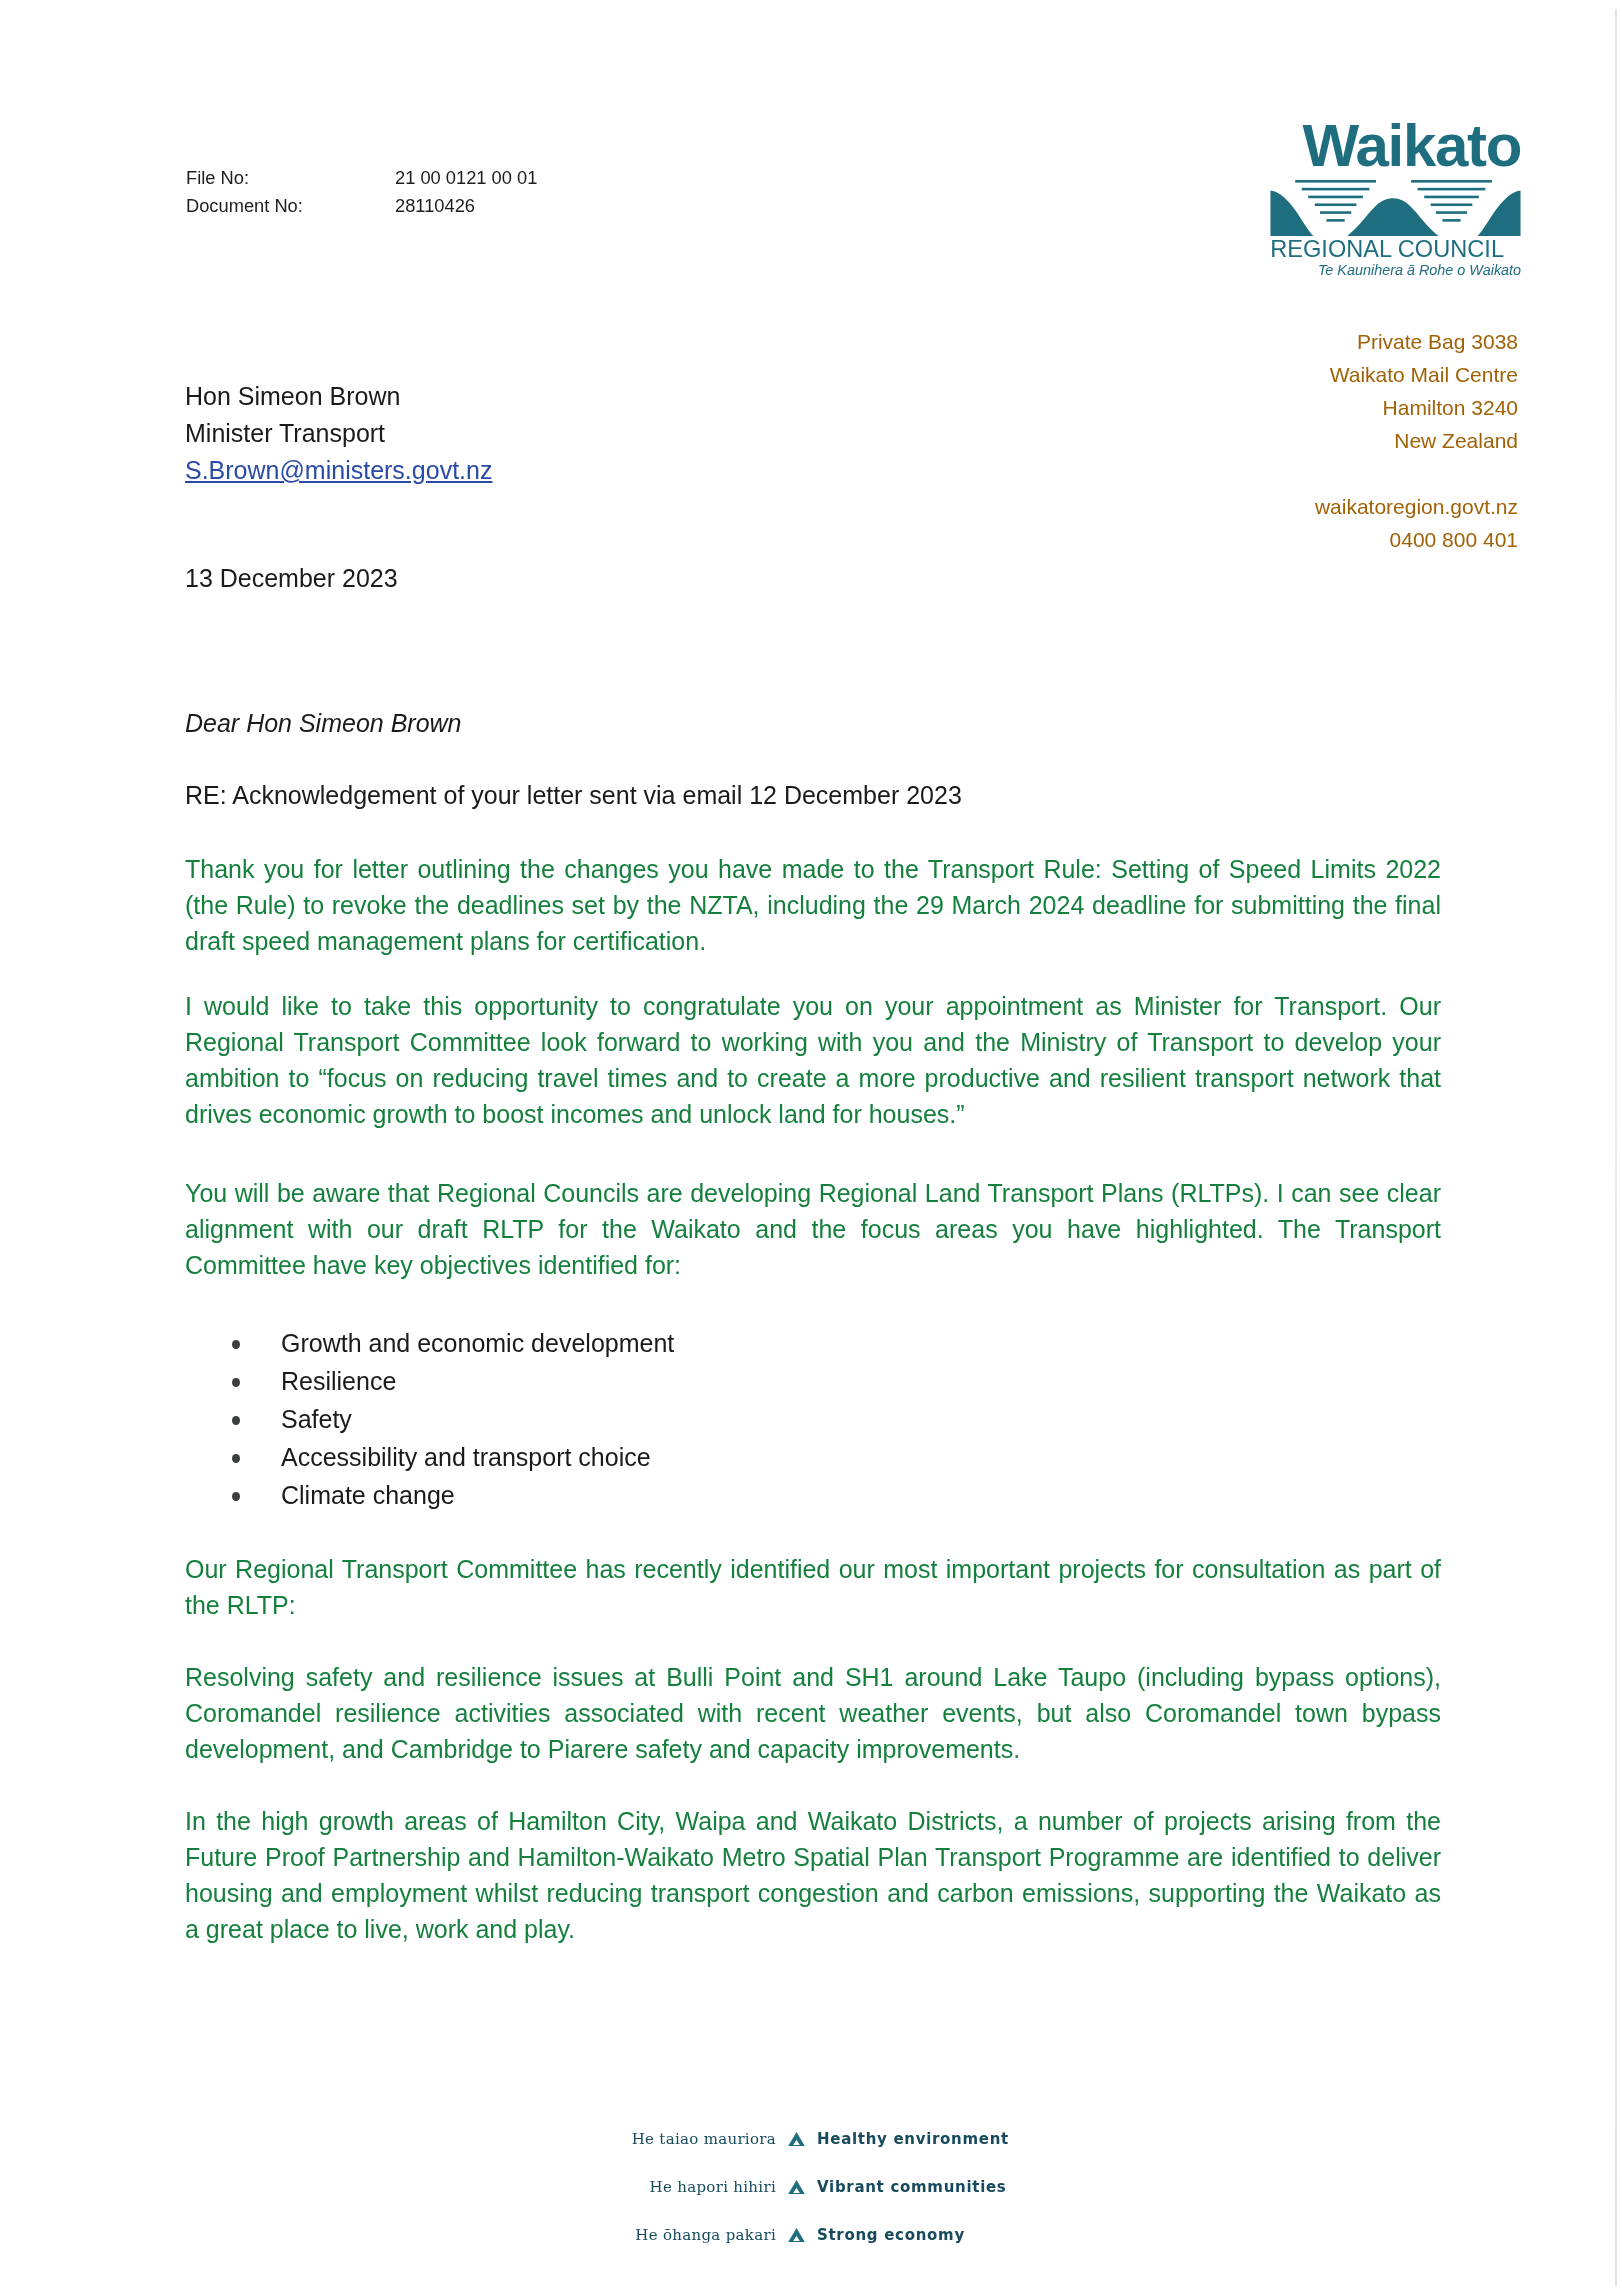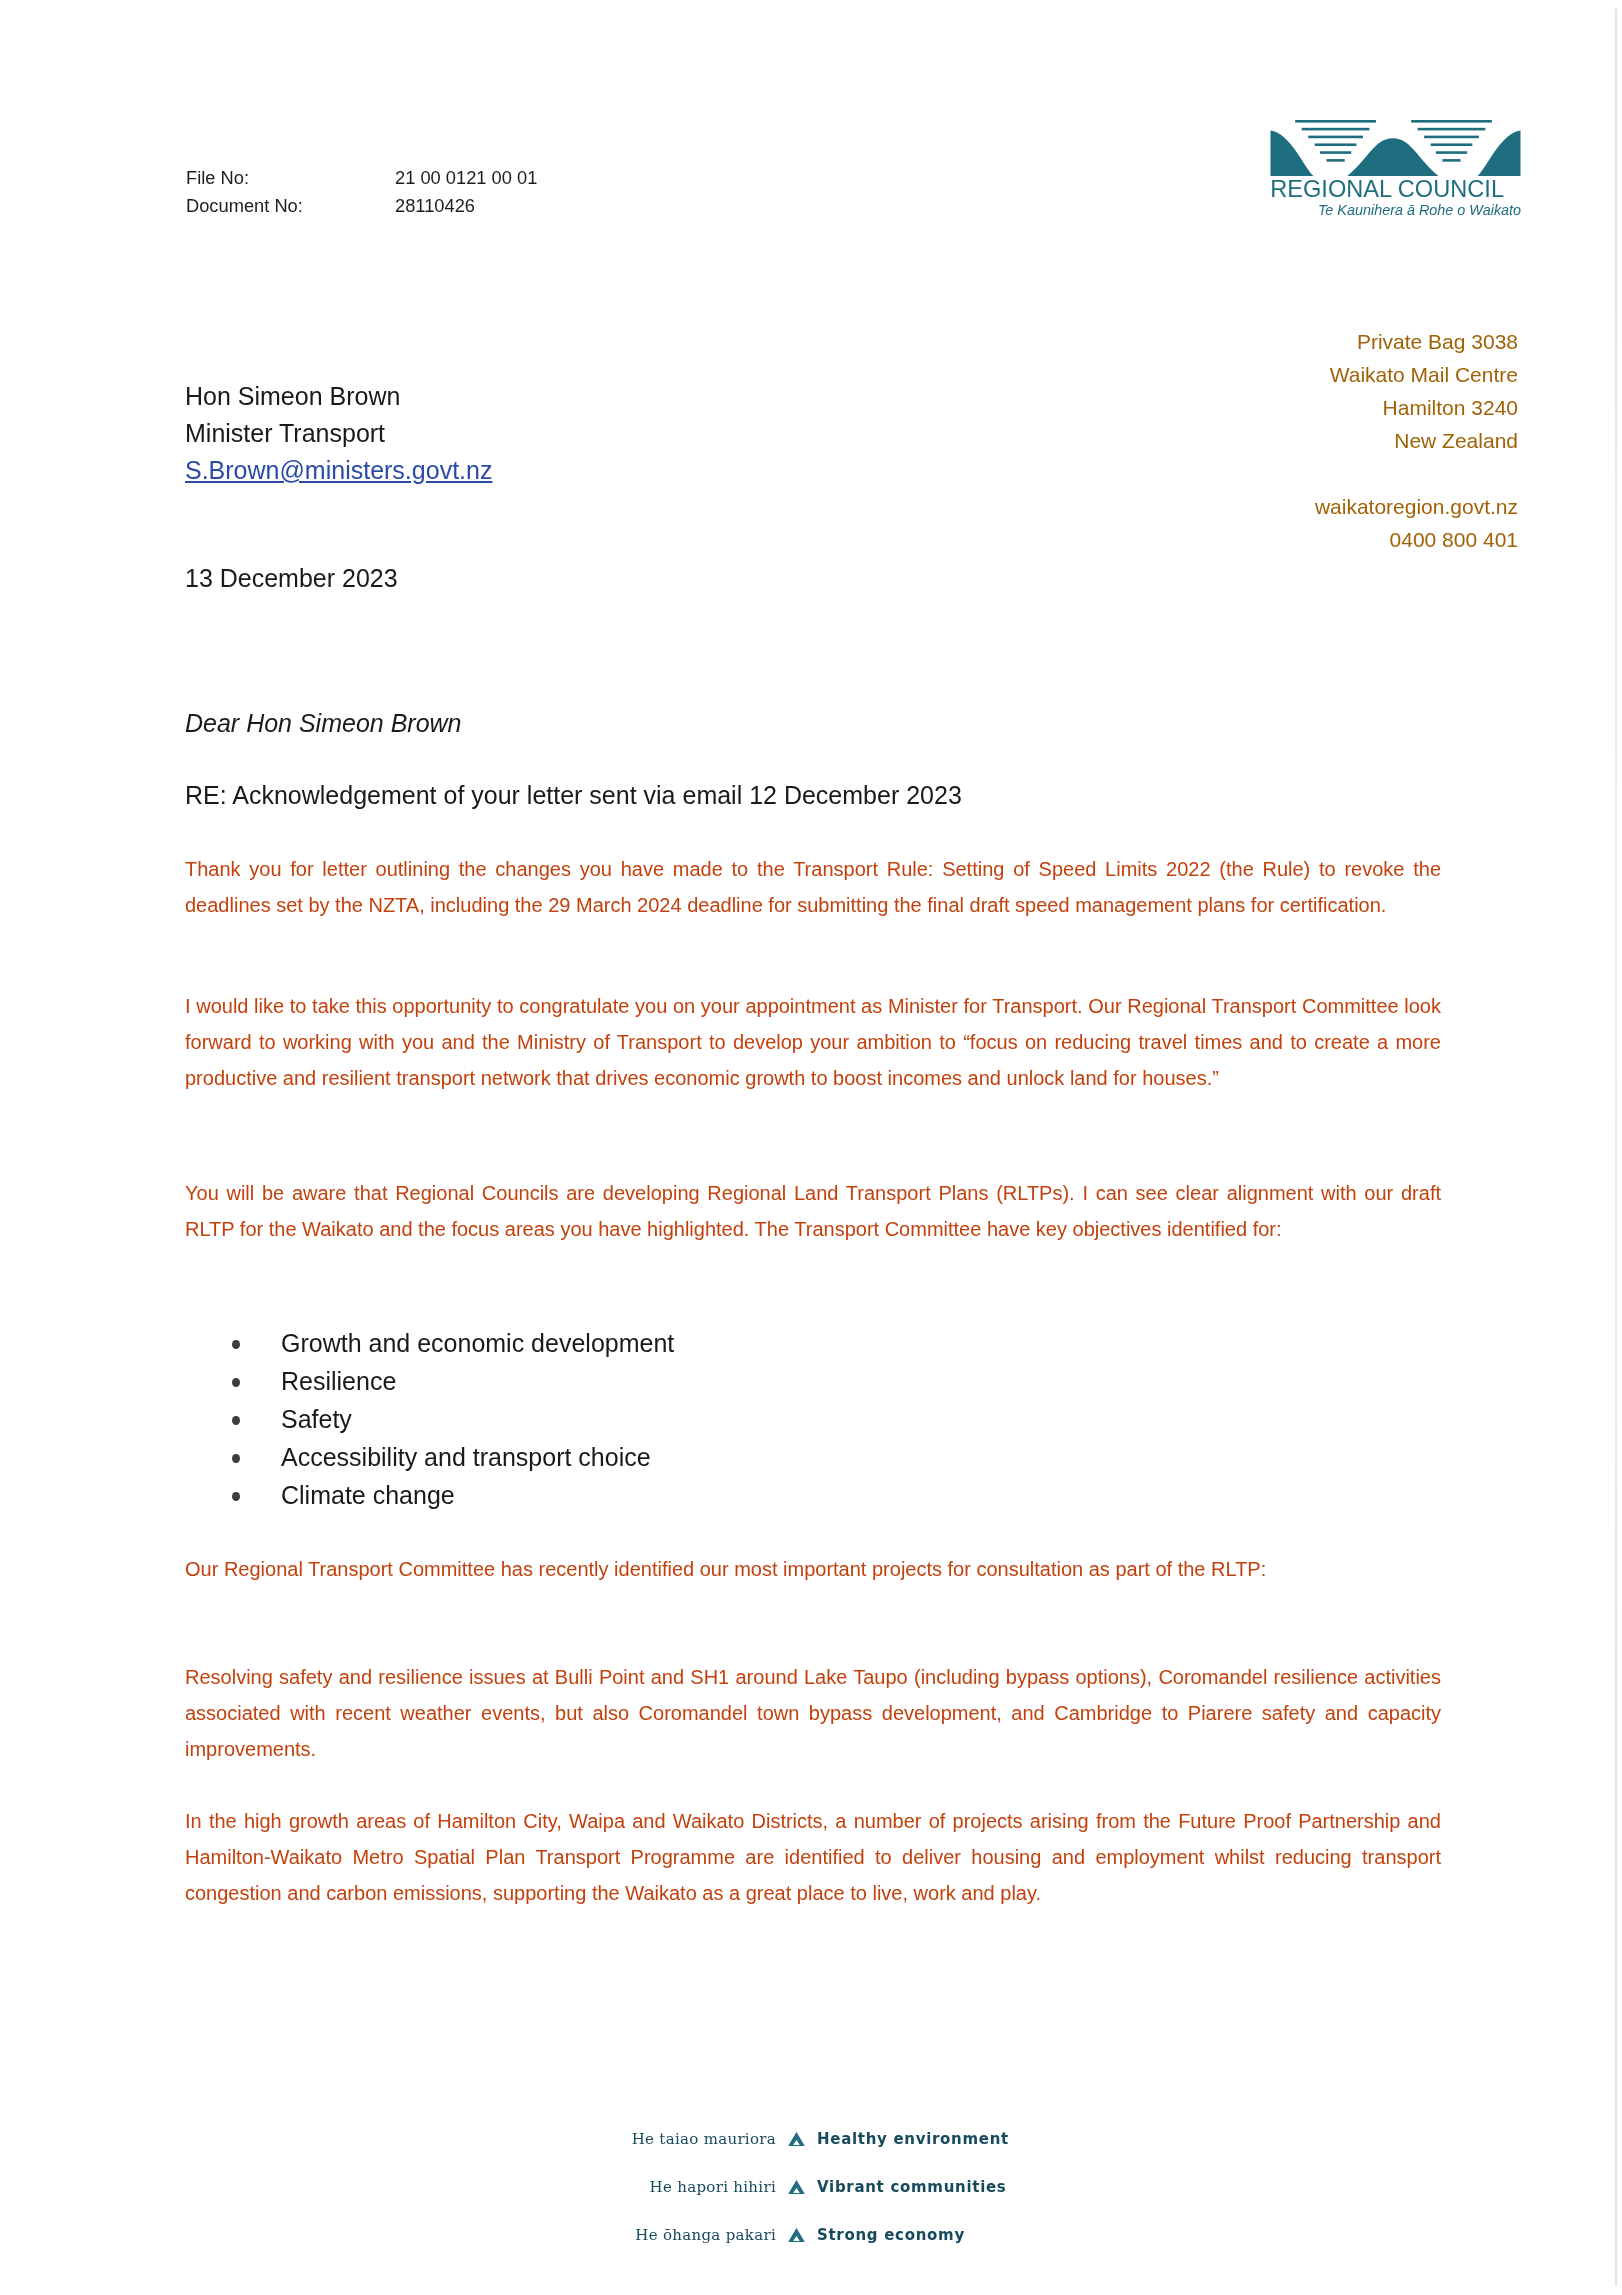--- a/index.html
+++ b/index.html
@@ -133,24 +133,24 @@
       top: 777px;
       font-size: 25px;
       line-height: 37px;
       font-weight: normal;
     }
 
     .body {
       position: absolute;
       left: 185px;
       width: 1256px;
-      font-size: 20px;
+      font-size: 25px;
       line-height: 36px;
       text-align: justify;
-      color: #c2410c;
+      color: #15803d;
     }
     .p1 { top: 851px; }
     .p2 { top: 988px; }
     .p3 { top: 1175px; }
     .bullets {
       position: absolute;
       left: 185px;
       top: 1324px;
       width: 1047px;
       margin: 0;
@@ -220,20 +220,21 @@
       <span class="file-label">File No:</span>
       <span class="file-value">21 00 0121 00 01</span>
     </div>
     <div class="file-row">
       <span class="file-label">Document No:</span>
       <span class="file-value">28110426</span>
     </div>
   </div>
 
   <div class="logo">
+    <div class="logo-word">Waikato</div>
     <svg class="logo-graphic" width="251" height="56" viewBox="0 0 384 86">
       <g fill="#1f6e80">
 
         <rect x="38" y="0" width="124" height="4"></rect>
         <rect x="48" y="12" width="104" height="4"></rect>
         <rect x="58" y="24" width="84" height="4"></rect>
         <rect x="68" y="36" width="64" height="4"></rect>
         <rect x="76" y="48" width="48" height="4"></rect>
         <rect x="86" y="60" width="28" height="4"></rect>
 

